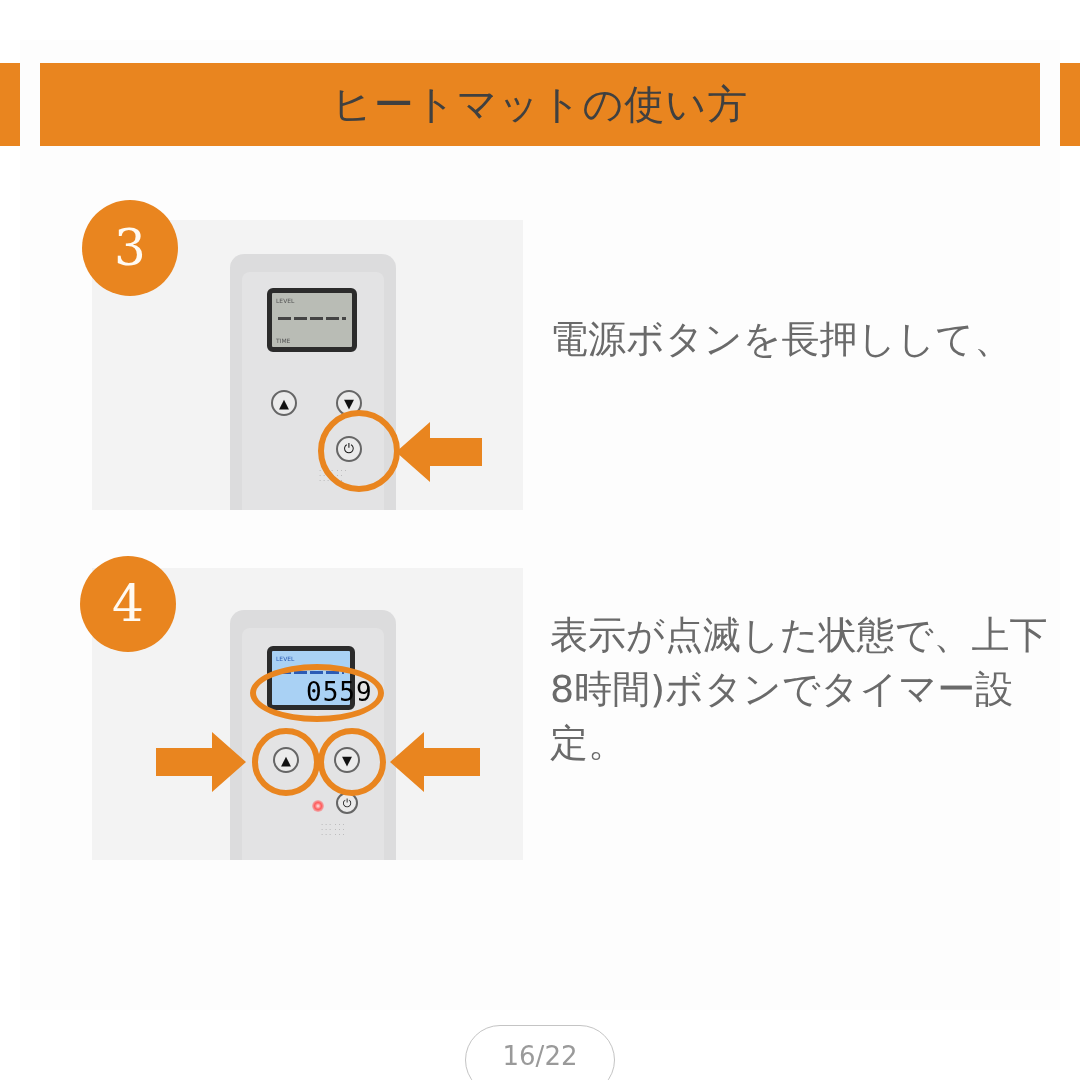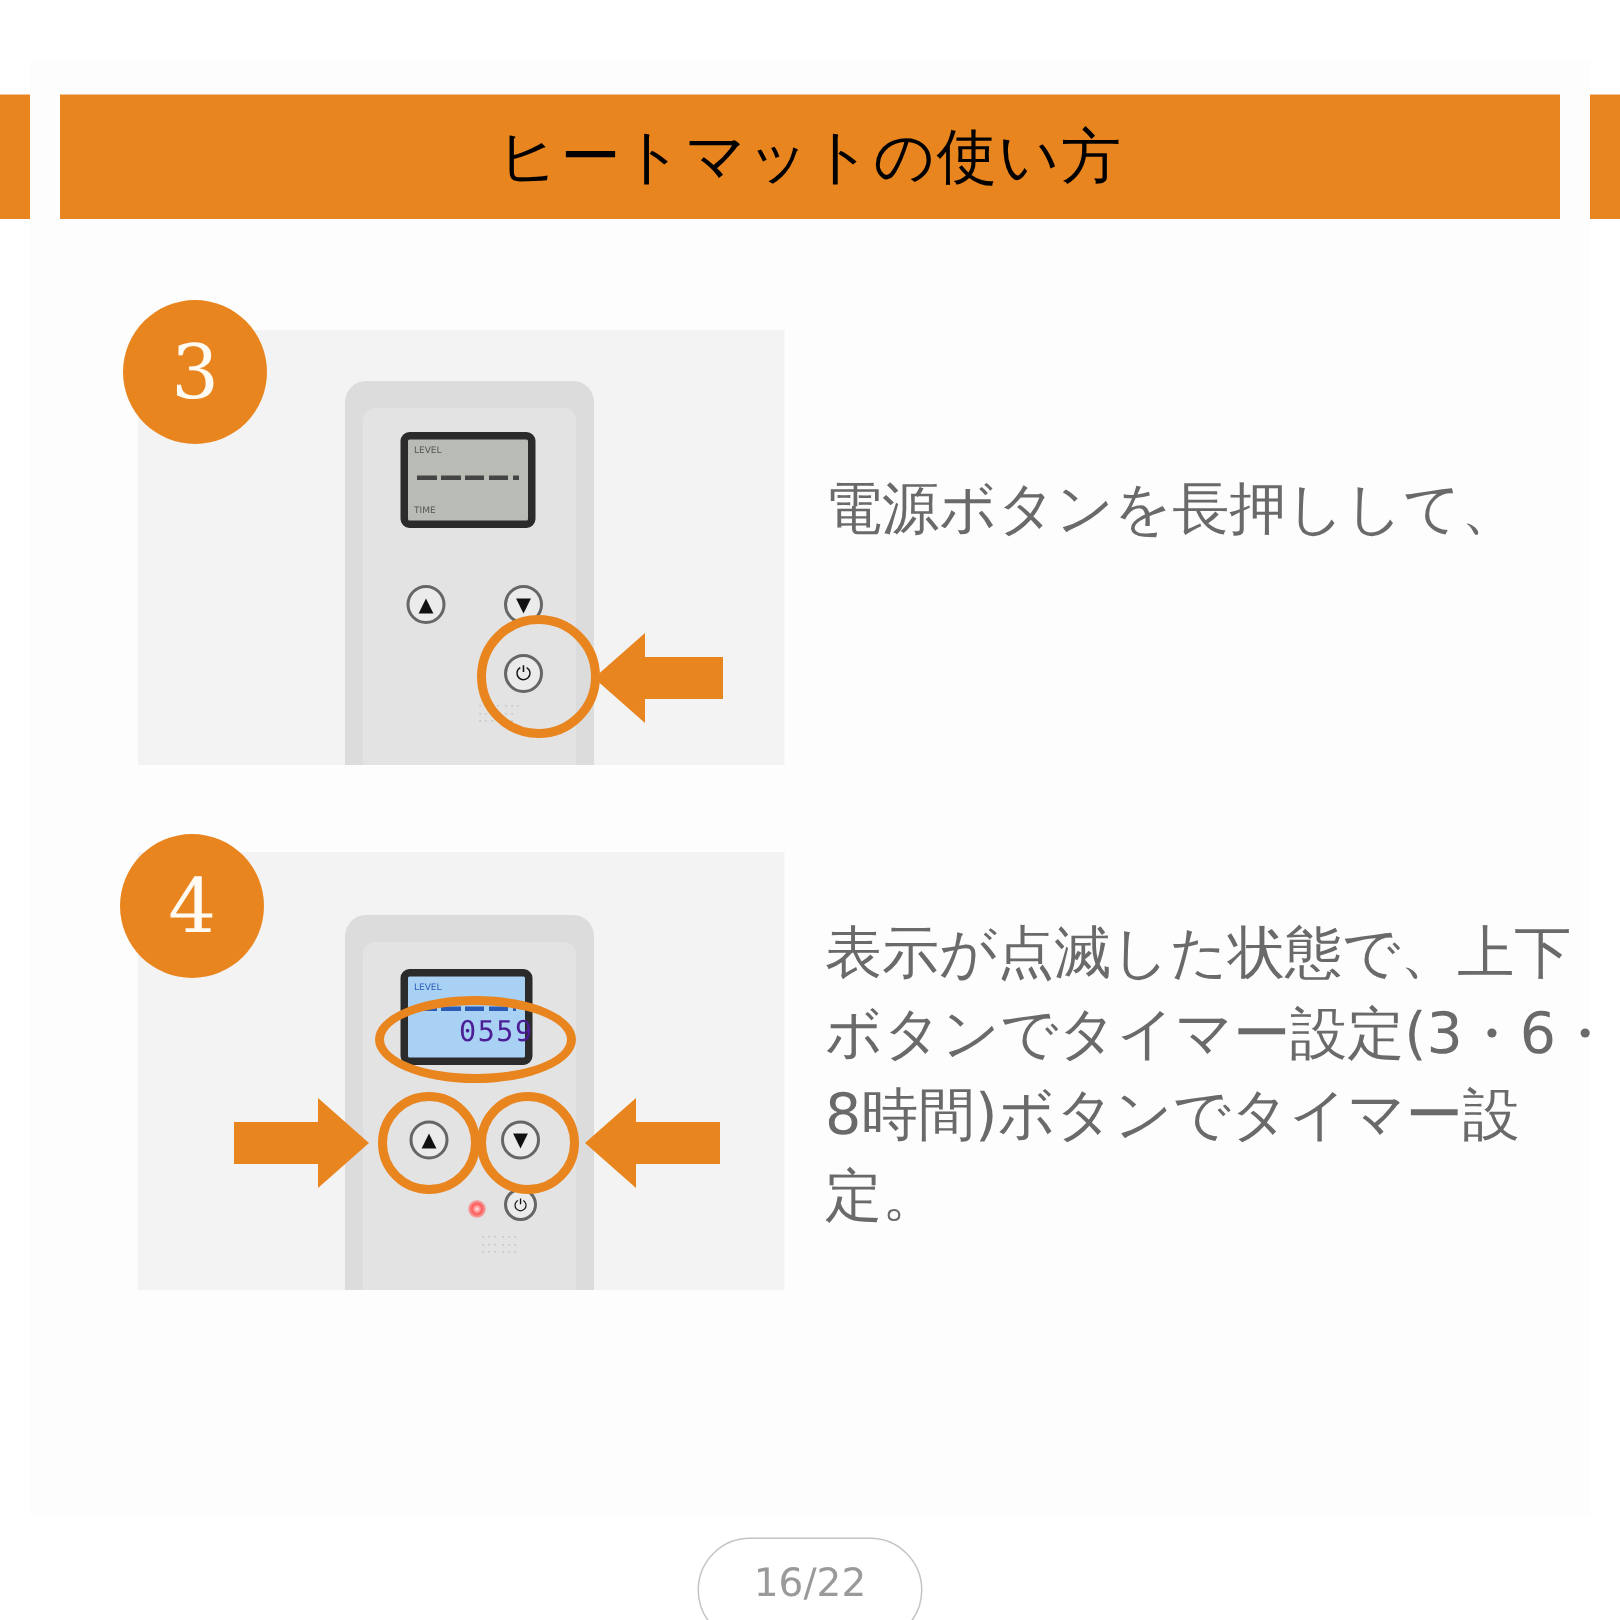--- a/index.html
+++ b/index.html
@@ -6,41 +6,41 @@
   html, body { width: 1080px; height: 1080px; background: #ffffff; overflow: hidden; }
   body { position: relative; font-family: "DejaVu Sans", sans-serif; }
 
   .slide-card { position: absolute; left: 20px; top: 40px; width: 1040px; height: 970px; background: #fdfdfd; }
   .edge-strip { position: absolute; top: 63px; height: 83px; background: #e9851f; }
   .edge-left { left: 0; width: 20px; }
   .edge-right { left: 1060px; width: 20px; }
 
   .banner { position: absolute; left: 40px; top: 63px; width: 1000px; height: 83px; background: #e9851f;
             display: flex; align-items: center; justify-content: center; }
-  .banner-title { color: #000000; font-family: "DejaVu Serif", serif; font-size: 40px; letter-spacing: 1px; }
+  .banner-title { color: #404040; font-family: "DejaVu Serif", serif; font-size: 40px; letter-spacing: 1px; }
 
   .panel { position: absolute; left: 92px; width: 431px; background: #f3f3f3; overflow: hidden; }
   .panel-3 { top: 220px; height: 290px; }
   .panel-4 { top: 568px; height: 292px; }
 
   .step-badge { position: absolute; width: 96px; height: 96px; border-radius: 50%; background: #e9851f;
                 color: #fffaf2; font-family: "DejaVu Serif", serif; font-size: 50px;
                 display: flex; align-items: center; justify-content: center; z-index: 5; }
   .badge-3 { left: 82px; top: 200px; }
   .badge-4 { left: 80px; top: 556px; }
 
   .remote { position: absolute; width: 166px; background: #dcdcdd; border-radius: 14px 14px 0 0; }
   .remote-inner { position: absolute; left: 12px; top: 18px; right: 12px; bottom: 0; background: #e3e3e4; border-radius: 8px 8px 0 0; }
   .lcd { position: absolute; border: 5px solid #2b2b2b; border-radius: 6px; }
   .lcd-off { background: #b9bcb5; }
   .lcd-on { background: #a9d1f4; }
   .lcd-label { position: absolute; font-size: 6px; color: #555; font-family: "DejaVu Sans", sans-serif; }
   .lcd-dashes { position: absolute; left: 6px; right: 6px; height: 3px;
                 background: repeating-linear-gradient(90deg, #444 0 13px, transparent 13px 16px); }
-  .lcd-digits { position: absolute; font-family: "DejaVu Sans Mono", monospace; color: #4c1d95; font-size: 19px; letter-spacing: 1px; }
+  .lcd-digits { position: absolute; font-family: "DejaVu Sans Mono", monospace; color: #000000; font-size: 26px; letter-spacing: 1px; }
 
   .btn-round { position: absolute; width: 26px; height: 26px; border-radius: 50%; border: 2px solid #666; background: #ebebeb;
                display: flex; align-items: center; justify-content: center; font-size: 13px; color: #111; }
   .tiny-text { position: absolute; font-size: 4px; color: #777; line-height: 5px; }
   .ring { position: absolute; border: 6px solid #e9851f; border-radius: 50%; }
   .arrow { position: absolute; }
   .led { position: absolute; width: 12px; height: 12px; border-radius: 50%;
          background: radial-gradient(circle, #ffe7e7 0, #ff5a5a 40%, rgba(255,120,120,0.3) 75%, transparent 100%); }
 
   .step-text { position: absolute; left: 550px; color: #6a6a6a; font-size: 38px; line-height: 50px; font-family: "DejaVu Sans", sans-serif; }
@@ -121,19 +121,18 @@
   <div class="ring" style="left:226px; top:160px; width:68px; height:68px;"></div>
   <svg class="arrow" style="left:64px; top:164px;" width="90" height="60" viewBox="0 0 90 60">
     <polygon points="90,30 56,0 56,16 0,16 0,44 56,44 56,60" fill="#e9851f"></polygon>
   </svg>
   <svg class="arrow" style="left:298px; top:164px;" width="90" height="60" viewBox="0 0 90 60">
     <polygon points="0,30 34,0 34,16 90,16 90,44 34,44 34,60" fill="#e9851f"></polygon>
   </svg>
 </div>
 <div class="step-text step-4-text">
   <div>表示が点滅した状態で、上下</div>
-  <div>ボタンでタイマー設定(3・6・</div>
   <div>8時間)ボタンでタイマー設定。</div>
 </div>
 
 <div class="page-indicator">
   <span class="page-text">16/22</span>
 </div>
 
 </body></html>

